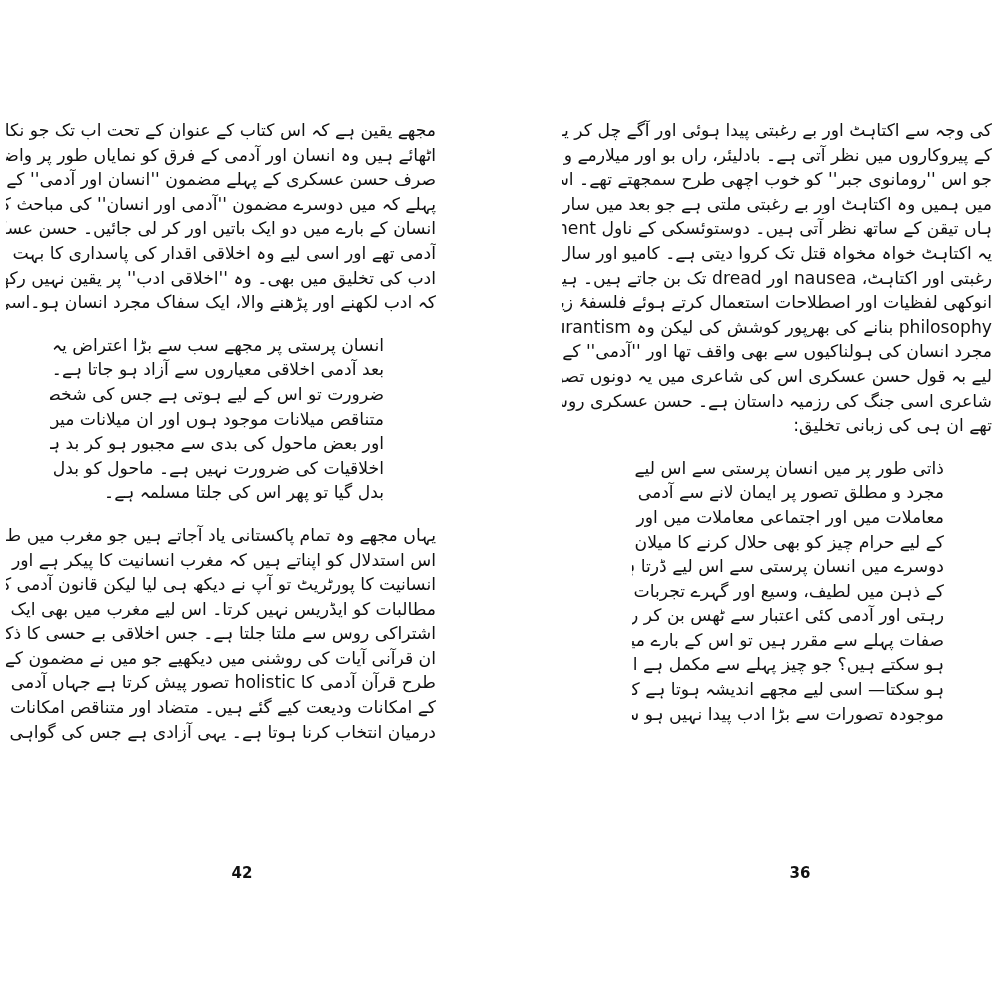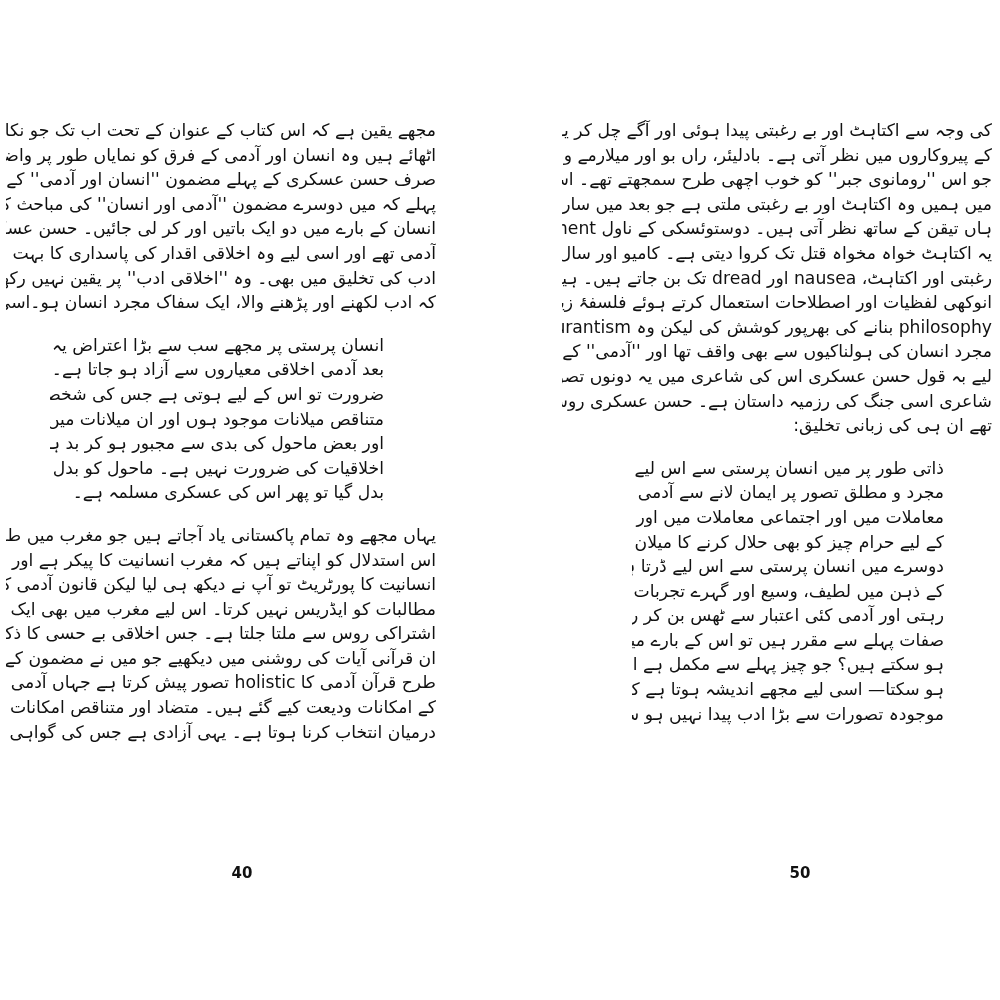--- a/index.html
+++ b/index.html
@@ -33,35 +33,35 @@
     <div class="line">ادب کی تخلیق میں بھی۔ وہ ''اخلاقی ادب'' پر یقین نہیں رکھتے تھے لیکن یہ بھی نہیں چاہتے تھے</div>
     <div class="line last">کہ ادب لکھنے اور پڑھنے والا، ایک سفاک مجرد انسان ہو۔اسی لیے وہ مزید لکھتے ہیں:</div>
   </div>
   <div class="quote">
     <div class="line">انسان پرستی پر مجھے سب سے بڑا اعتراض یہ ہے کہ انسان بننے کے</div>
     <div class="line">بعد آدمی اخلاقی معیاروں سے آزاد ہو جاتا ہے۔ اخلاقی معیارات کی</div>
     <div class="line">ضرورت تو اس کے لیے ہوتی ہے جس کی شخصیت میں متضاد اور</div>
     <div class="line">متناقص میلانات موجود ہوں اور ان میلانات میں سے بعض کو ابھارنا</div>
     <div class="line">اور بعض ماحول کی بدی سے مجبور ہو کر بد ہو جاتی ہو، اس کے لیے</div>
     <div class="line">اخلاقیات کی ضرورت نہیں ہے۔ ماحول کو بدل دینا کافی ہے۔ ماحول</div>
-    <div class="line last">بدل گیا تو پھر اس کی عسکری مسلمہ ہے۔</div>
+    <div class="line last">بدل گیا تو پھر اس کی جلتا مسلمہ ہے۔</div>
   </div>
   <div>
     <div class="line">یہاں مجھے وہ تمام پاکستانی یاد آجاتے ہیں جو مغرب میں طویل عرصے قیام کے بعد</div>
     <div class="line">اس استدلال کو اپناتے ہیں کہ مغرب انسانیت کا پیکر ہے اور وہاں قانون کی پاسداری ہے۔</div>
     <div class="line">انسانیت کا پورٹریٹ تو آپ نے دیکھ ہی لیا لیکن قانون آدمی کے اندرونی تقاضوں اور</div>
     <div class="line">مطالبات کو ایڈریس نہیں کرتا۔ اس لیے مغرب میں بھی ایک طرح کا خارجی جبر ہے جو</div>
     <div class="line">اشتراکی روس سے ملتا جلتا ہے۔ جس اخلاقی بے حسی کا ذکر حسن عسکری کر رہے ہیں اس کو ذرا</div>
     <div class="line">ان قرآنی آیات کی روشنی میں دیکھیے جو میں نے مضمون کے آغاز میں تحریر کیے ہیں اور کس</div>
     <div class="line">طرح قرآن آدمی کا holistic تصور پیش کرتا ہے جہاں آدمی میں علوی اور سفلی دونوں طرح</div>
     <div class="line">کے امکانات ودیعت کیے گئے ہیں۔ متضاد اور متناقص امکانات میں سے آدمی کو خیر اور شر کے</div>
     <div class="line">درمیان انتخاب کرنا ہوتا ہے۔ یہی آزادی ہے جس کی گواہی انسانی تاریخ دیتی ہے۔ اپنے اس</div>
   </div>
 </div>
-<div class="page-number pn-left">40</div>
+<div class="page-number pn-left">42</div>
 
 <div class="page page-right">
   <div>
     <div class="line">کی وجہ سے اکتاہٹ اور بے رغبتی پیدا ہوئی اور آگے چل کر یہی صفات ہمیں فلسفۂ زیست</div>
     <div class="line">کے پیروکاروں میں نظر آتی ہے۔ بادلیئر، راں بو اور میلارمے وہ فرانسیسی علامت نگار شاعر تھے</div>
     <div class="line">جو اس ''رومانوی جبر'' کو خوب اچھی طرح سمجھتے تھے۔ اسی لیے خاص طور پر بادلیئر کی نظموں</div>
     <div class="line">میں ہمیں وہ اکتاہٹ اور بے رغبتی ملتی ہے جو بعد میں سارتر اور دیگر ''زیستی فلسفیوں'' کے</div>
     <div class="line">ہاں تیقن کے ساتھ نظر آتی ہیں۔ دوستوئسکی کے ناول Crime and Purishment میں تو</div>
     <div class="line">یہ اکتاہٹ خواہ مخواہ قتل تک کروا دیتی ہے۔ کامیو اور سال بیلو کے ناولوں میں بھی یہی بے</div>
     <div class="line">رغبتی اور اکتاہٹ، nausea اور dread تک بن جاتے ہیں۔ ہیڈیگر نے بعد میں اپنی</div>
@@ -79,13 +79,13 @@
     <div class="line">کے لیے حرام چیز کو بھی حلال کرنے کا میلان ہر آدمی میں ہوتا ہے—</div>
     <div class="line">دوسرے میں انسان پرستی سے اس لیے ڈرتا ہوں کہ اس کے بعد آدمی</div>
     <div class="line">کے ذہن میں لطیف، وسیع اور گہرے تجربات کی صلاحیت باقی نہیں</div>
     <div class="line">رہتی اور آدمی کئی اعتبار سے ٹھس بن کر رہ جاتا ہے۔ جب انسان کی</div>
     <div class="line">صفات پہلے سے مقرر ہیں تو اس کے بارے میں نئے تجربات ہی کیا</div>
     <div class="line">ہو سکتے ہیں؟ جو چیز پہلے سے مکمل ہے اس میں کوئی اضافہ نہیں</div>
     <div class="line">ہو سکتا— اسی لیے مجھے اندیشہ ہوتا ہے کہ انسان اور انسانیت کے</div>
     <div class="line last">موجودہ تصورات سے بڑا ادب پیدا نہیں ہو سکتا۔</div>
   </div>
 </div>
-<div class="page-number pn-right">50</div>
+<div class="page-number pn-right">36</div>
 
 </body></html>

